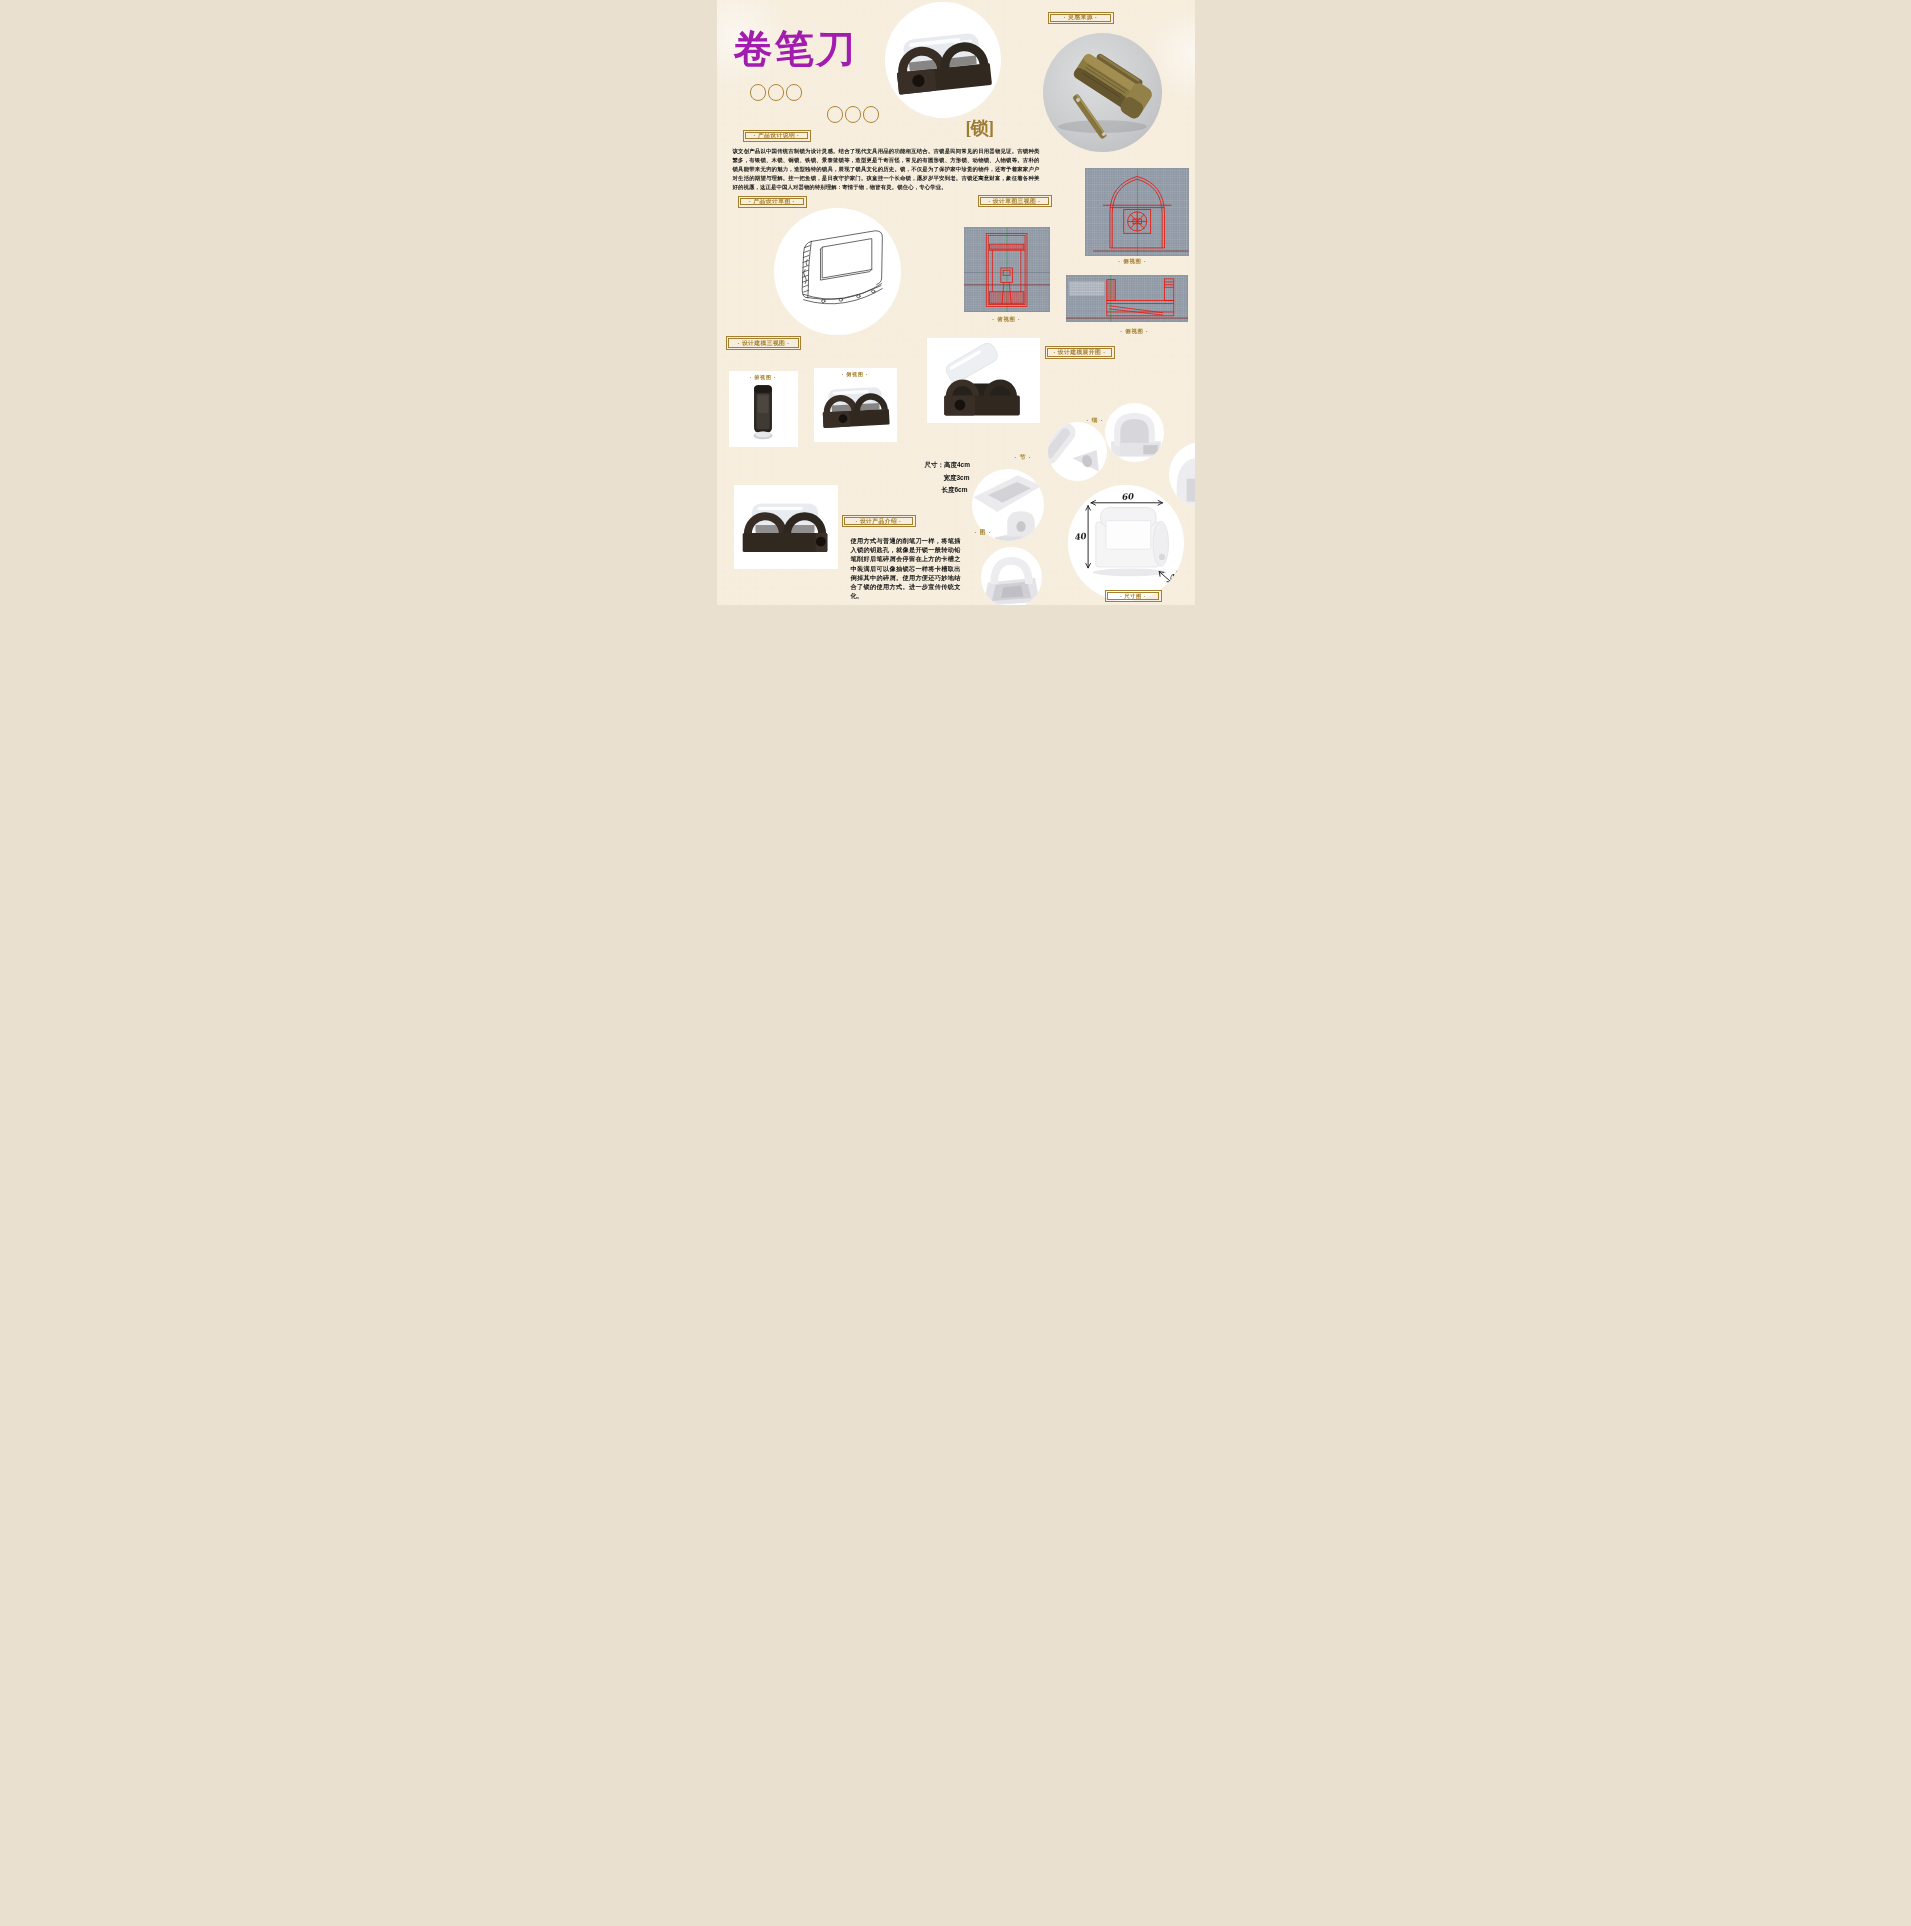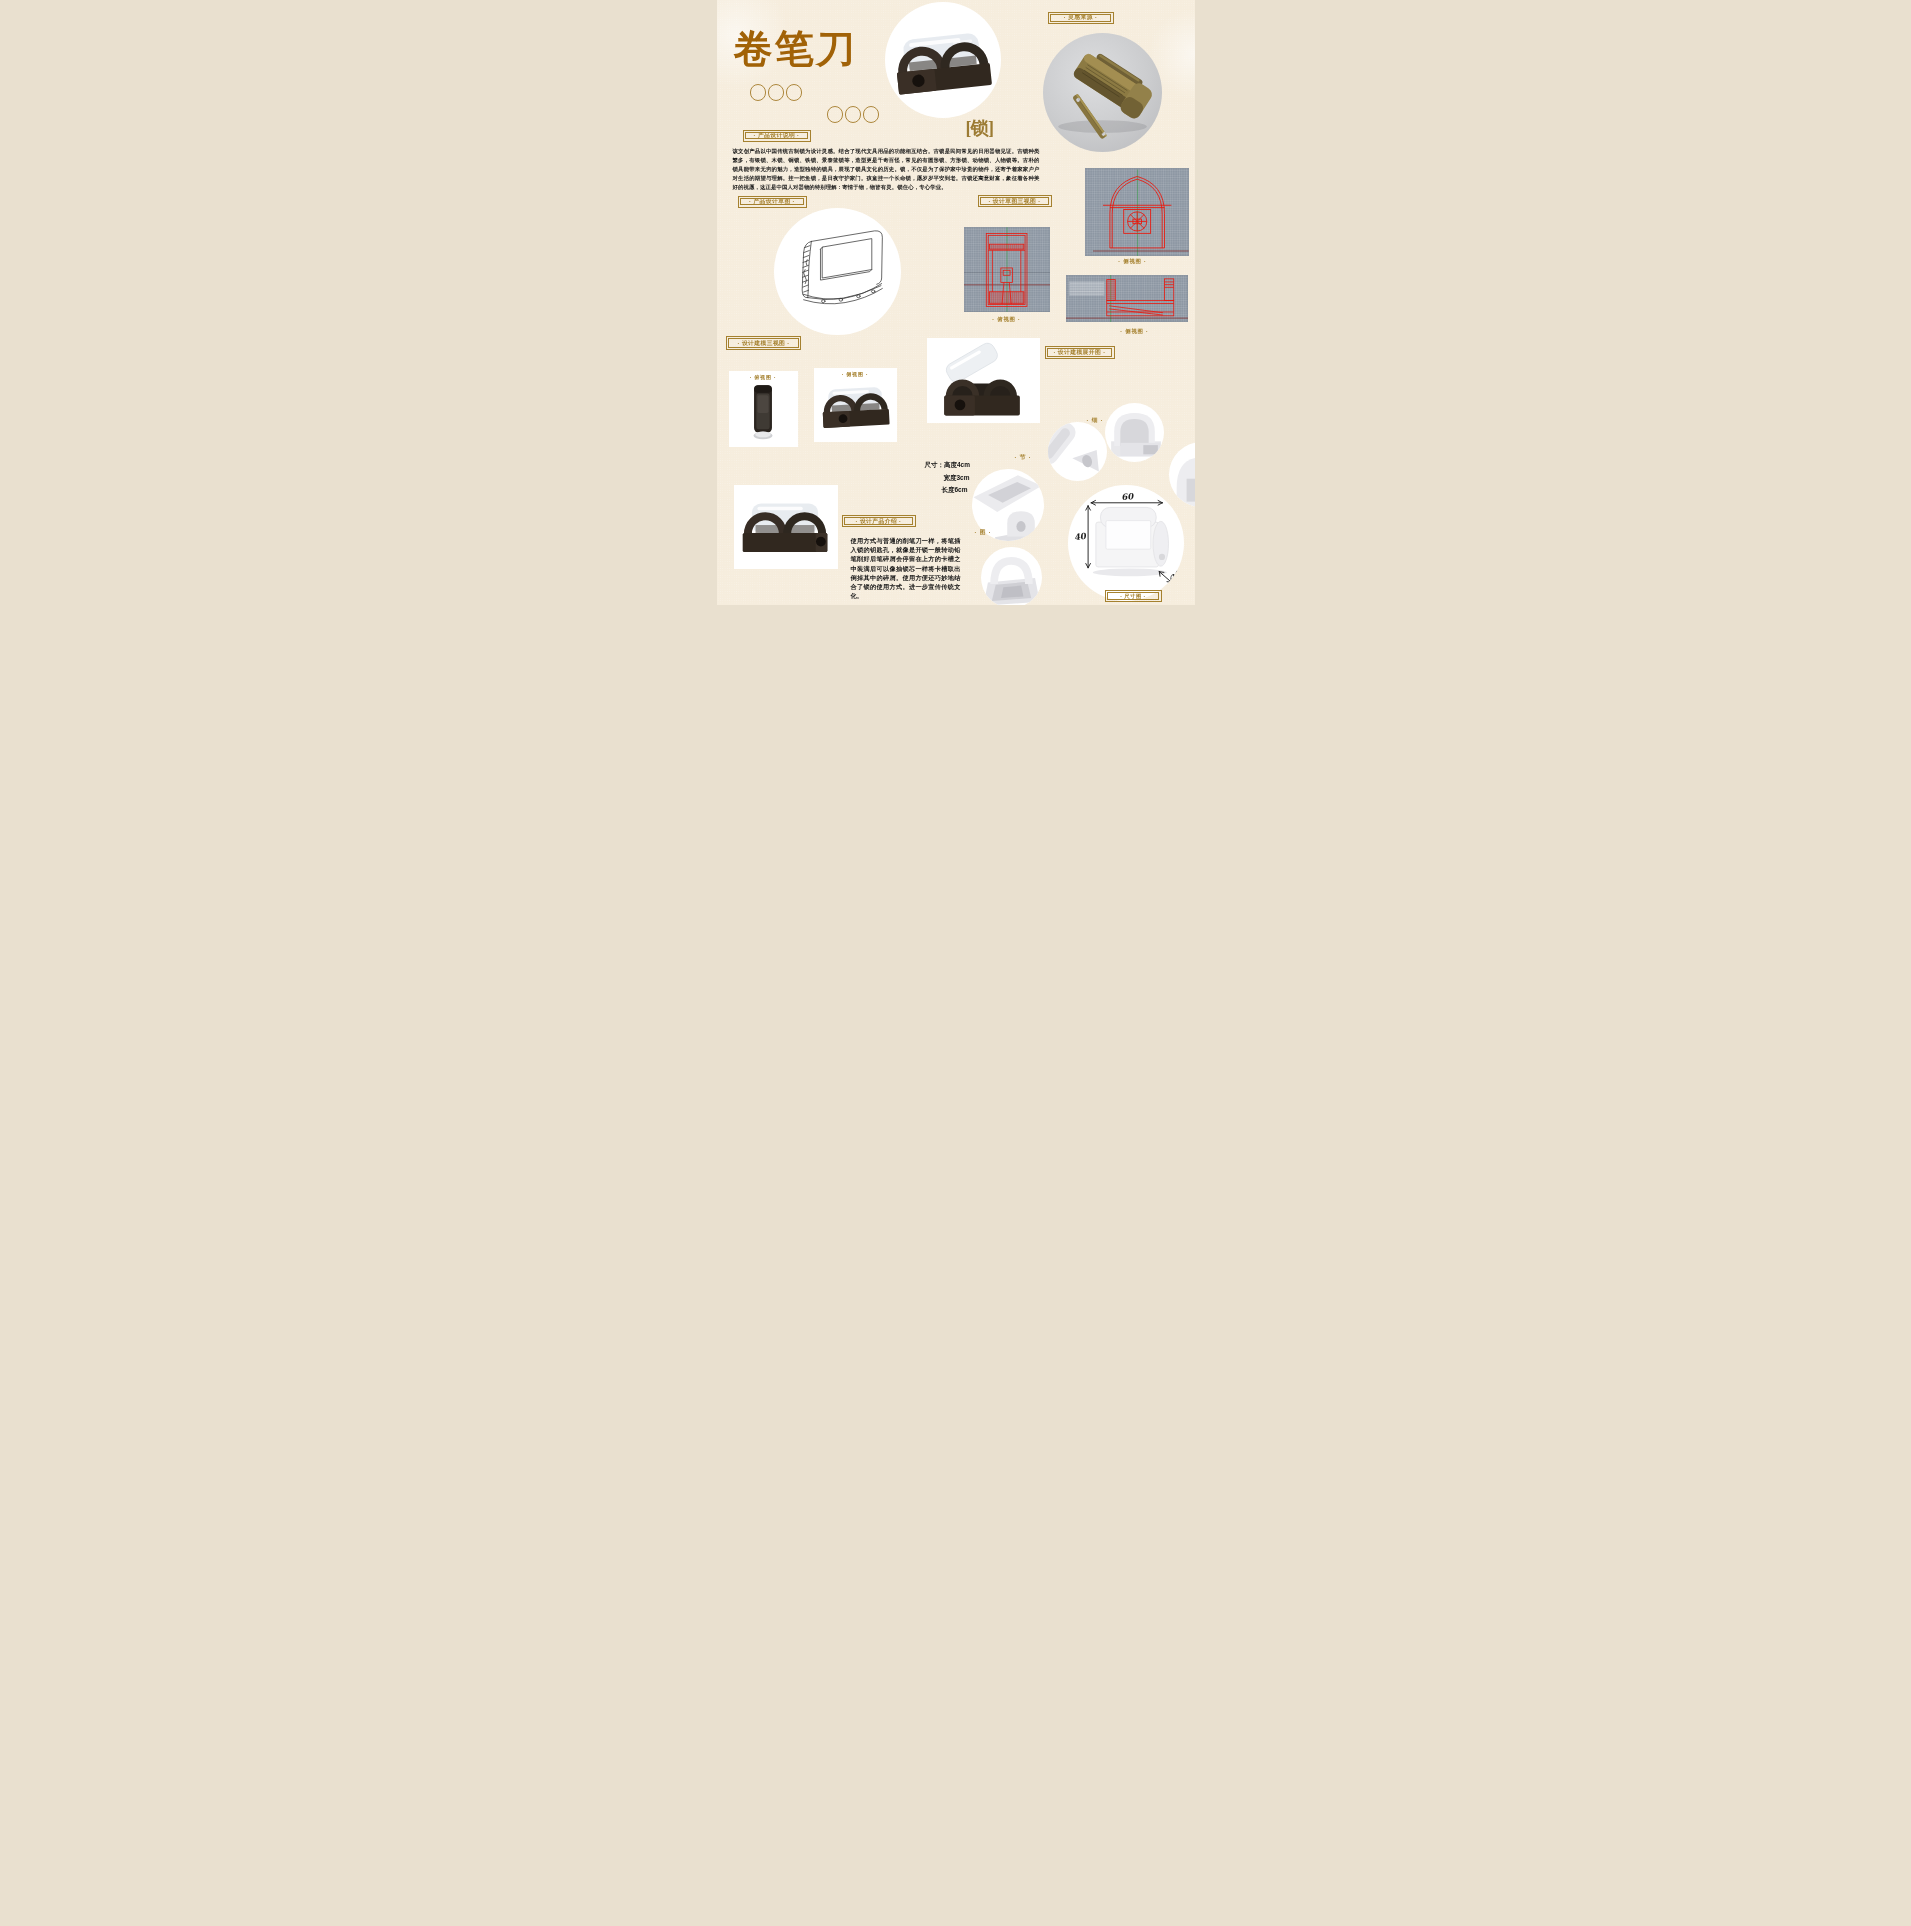--- a/index.html
+++ b/index.html
@@ -17,21 +17,21 @@
     background-size:2.3px 2.3px, 3.5px 3.5px;
     background-position:0 0, 1.2px 1.5px;
   }
   .blob { position:absolute; border-radius:50%; pointer-events:none;
     background:radial-gradient(circle, rgba(255,255,255,.55) 0%, rgba(255,255,255,0) 70%); }
   .whitecircle { position:absolute; background:#ffffff; border-radius:50%; overflow:hidden;
     display:flex; align-items:center; justify-content:center; }
   .whitebox { position:absolute; background:#ffffff; overflow:hidden; }
   .poster-title {
     position:absolute; left:17px; top:28.5px; font-size:39px; line-height:1;
-    font-weight:bold; letter-spacing:2.3px; color:#a16207;
+    font-weight:bold; letter-spacing:2.3px; color:#a21caf;
     font-family:"Liberation Serif","DejaVu Serif",serif;
   }
   .bracket-label {
     position:absolute; left:249px; top:116px; font-size:18px; font-weight:bold;
     color:#9c7b33; font-family:"Liberation Serif","DejaVu Serif",serif; letter-spacing:-0.8px;
   }
   .circle-row { position:absolute; display:flex; gap:1.5px; }
   .circle-row span { display:block; width:16.6px; height:16.6px; border:0.8px solid #ad873c; border-radius:50%; }
   .plaque { position:absolute; border:0.4px solid #a5812f; padding:1.2px; background:transparent; }
   .plaque .inner {

